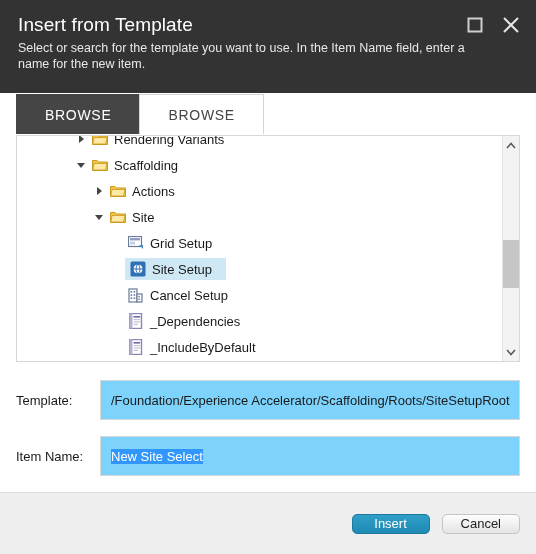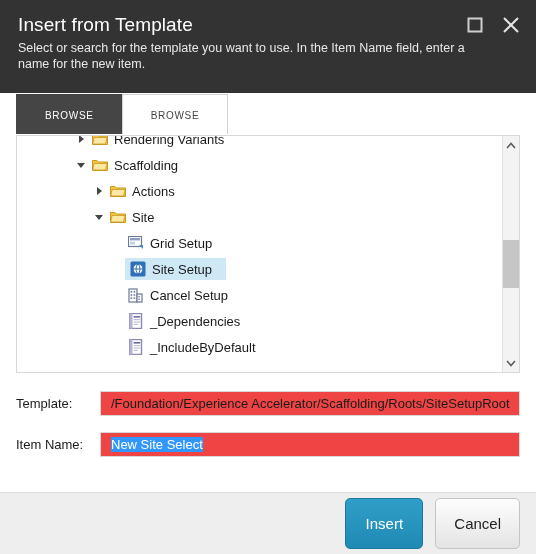--- a/index.html
+++ b/index.html
@@ -76,21 +76,21 @@
     height: 1px;
     background: #ffffff;
   }
   .tab {
     height: 41px;
     min-width: 92px;
     padding: 0 28px;
     display: flex;
     align-items: center;
     justify-content: center;
-    font-size: 10px;
+    font-size: 14px;
     letter-spacing: 0.7px;
     cursor: pointer;
     background: #ffffff;
     color: #444444;
     border: 1px solid #d4d4d4;
     border-bottom: none;
     margin-right: -1px;
   }
   .tab.active {
     background: #454545;
@@ -191,23 +191,23 @@
     margin-bottom: 16px;
   }
   .form-label {
     width: 84px;
     flex: 0 0 84px;
     font-size: 13px;
     color: #1a1a1a;
   }
   .form-input {
     flex: 1 1 auto;
-    height: 25px;
+    height: 40px;
     border: 1px solid #d8d8d8;
-    background: #ef4444;
+    background: #7dd3fc;
     display: flex;
     align-items: center;
     padding: 0 10px;
     font-size: 13px;
     color: #1a1a1a;
     cursor: text;
     overflow: hidden;
     white-space: nowrap;
   }
   .sel-text {
@@ -221,25 +221,25 @@
     height: 62px;
     background: #eeeeee;
     border-top: 1px solid #dcdcdc;
     display: flex;
     align-items: center;
     justify-content: flex-end;
     padding: 0 16px;
     gap: 12px;
   }
   .btn {
-    height: 51px;
+    height: 20px;
     min-width: 76px;
     padding: 0 18px;
     border-radius: 5px;
-    font-size: 15px;
+    font-size: 13px;
     cursor: pointer;
     display: flex;
     align-items: center;
     justify-content: center;
   }
   .btn-primary {
     background: linear-gradient(to bottom, #2f9fc8 0%, #1f8ab3 100%);
     border: 1px solid #1b7a9e;
     color: #ffffff;
     min-width: 78px;

